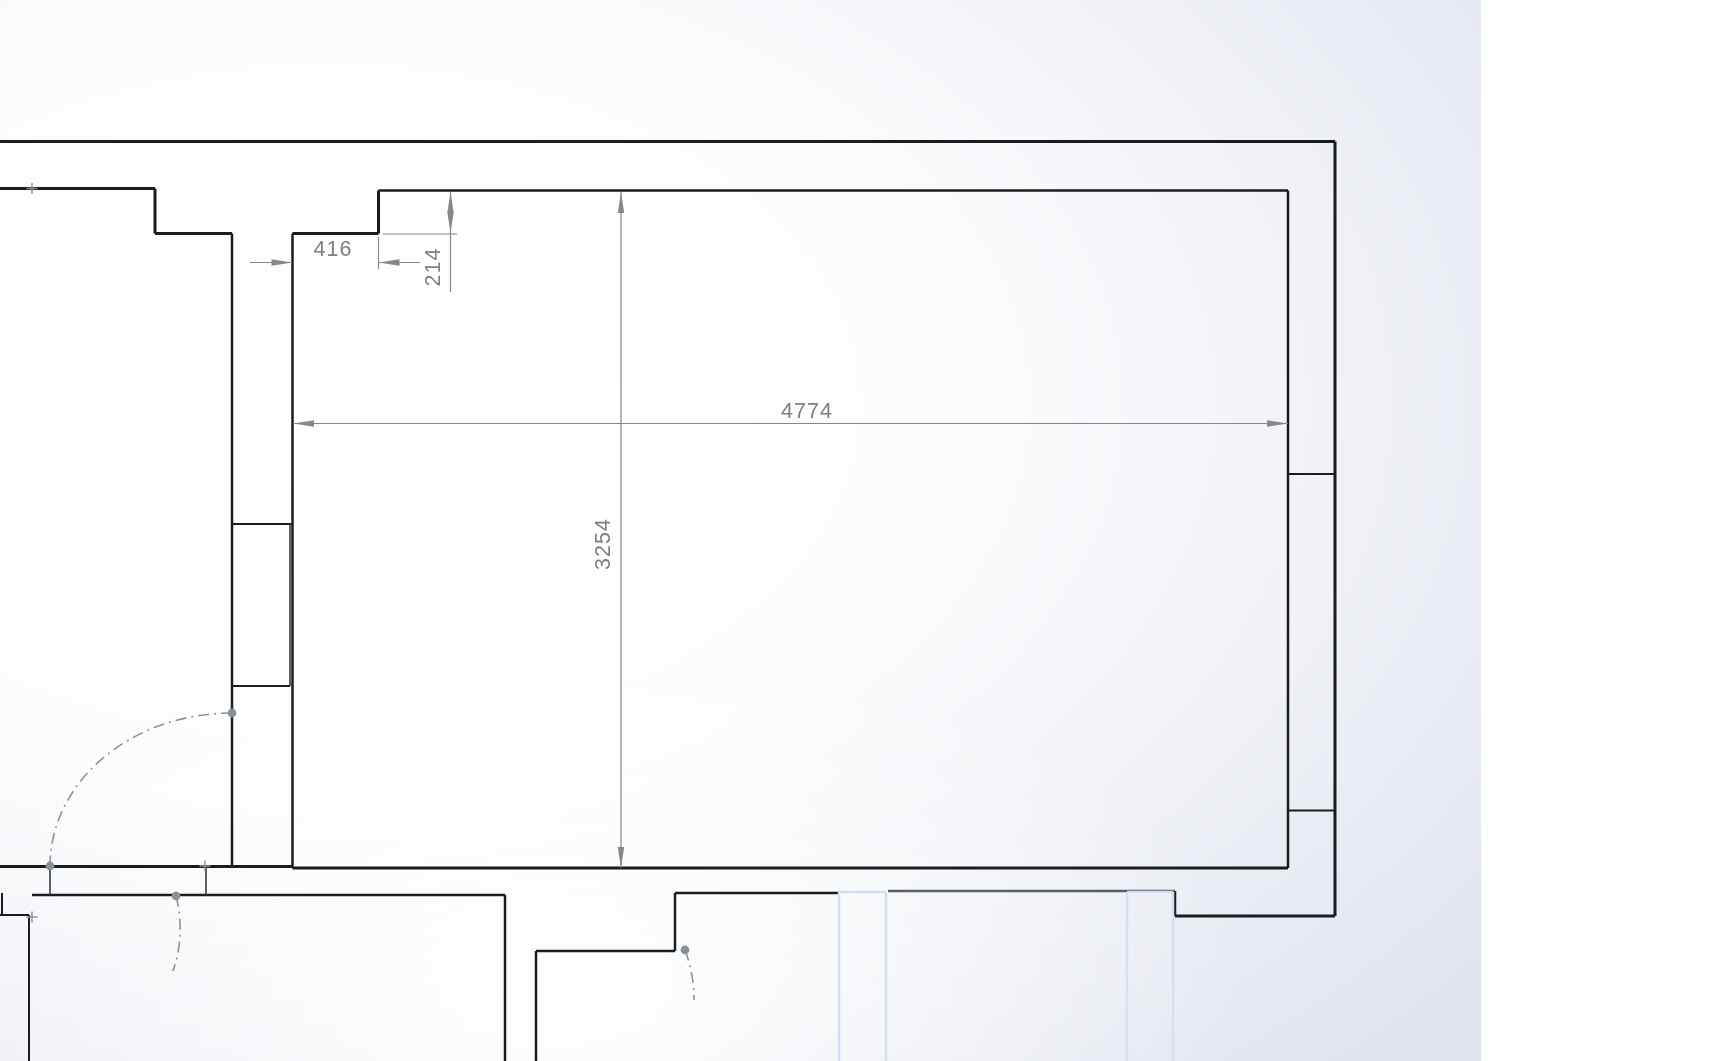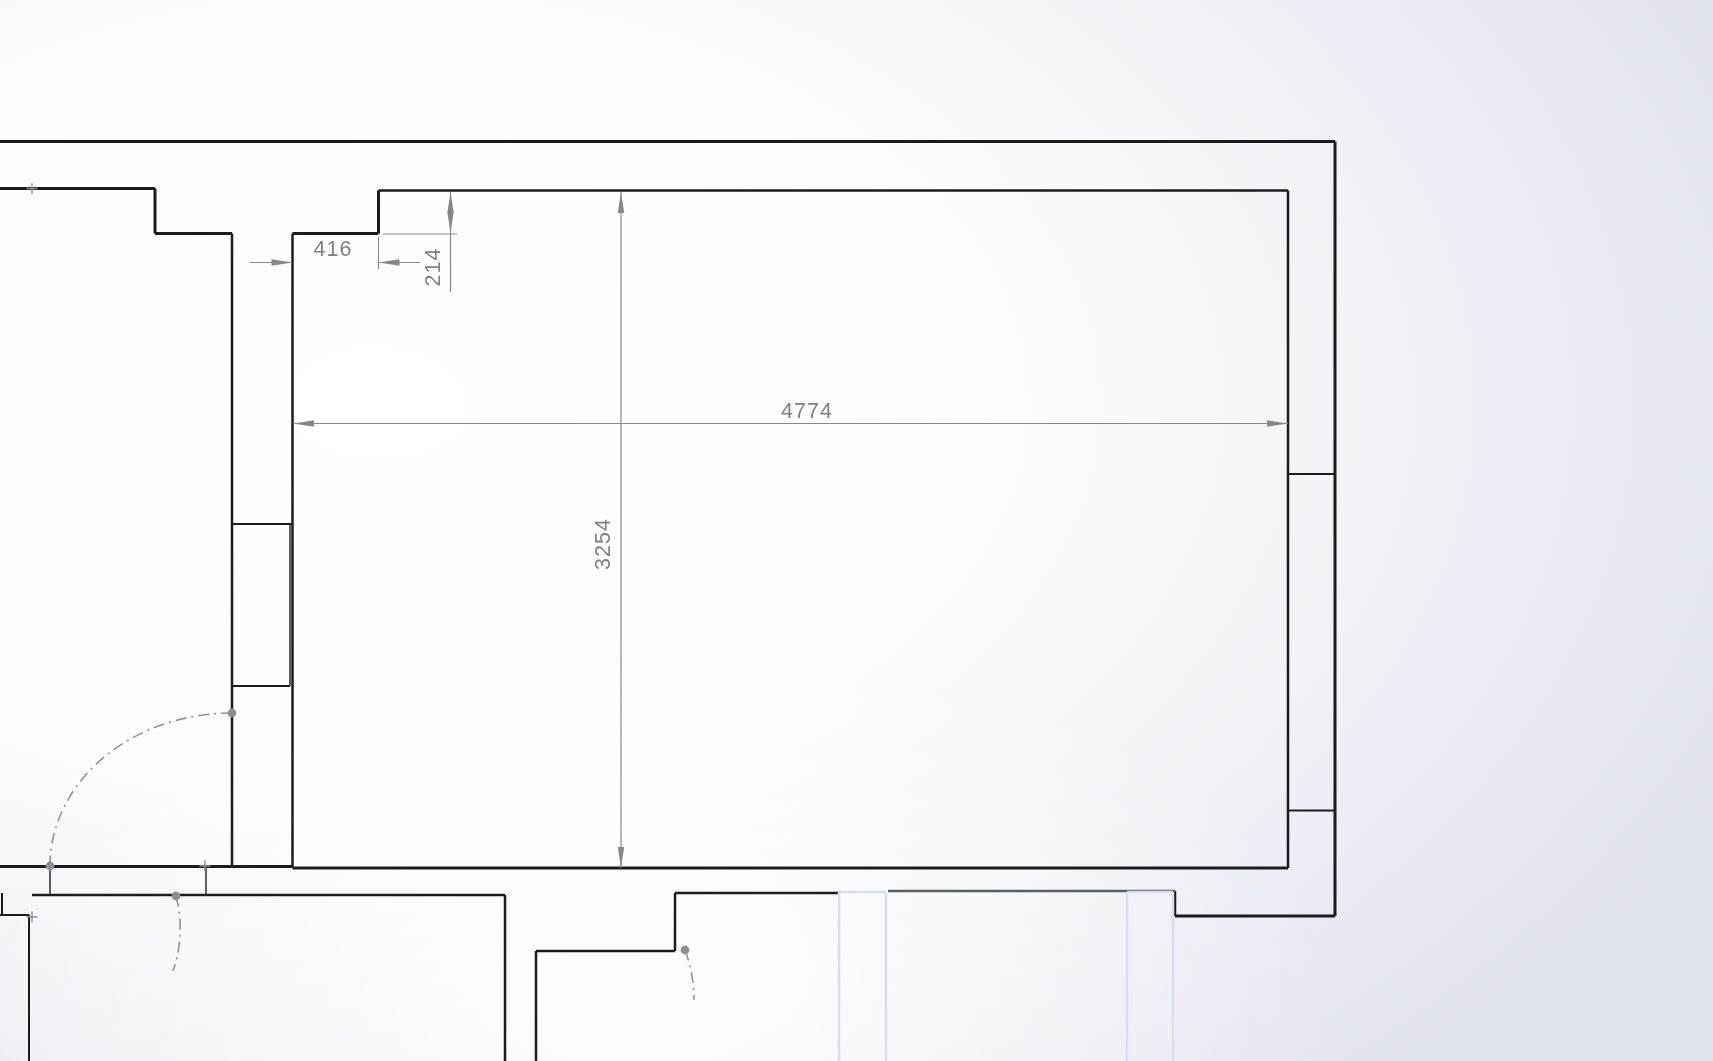--- a/index.html
+++ b/index.html
@@ -1,21 +1,21 @@
 <!DOCTYPE html>
 <html><head>
 <meta charset="utf-8">
 <style>
   html,body{margin:0;padding:0;}
   body{
     width:1713px;height:1061px;overflow:hidden;
     font-family:"Liberation Sans", sans-serif;
   }
   .viewport{
-    position:relative;width:1713px;height:1061px;
+    position:relative;width:1481px;height:1061px;
     background:
       radial-gradient(ellipse 950px 520px at 38% 94%, rgba(255,255,255,.95), rgba(255,255,255,0) 72%),
       radial-gradient(ellipse 1500px 950px at 22% 38%, #ffffff 0%, #fbfcfd 42%, #f0f2f7 68%, #dfe3ee 100%);
   }
   svg{position:absolute;left:0;top:0;display:block;}
   text{font-family:"Liberation Sans", sans-serif;}
 </style>
 </head>
 <body>
 

